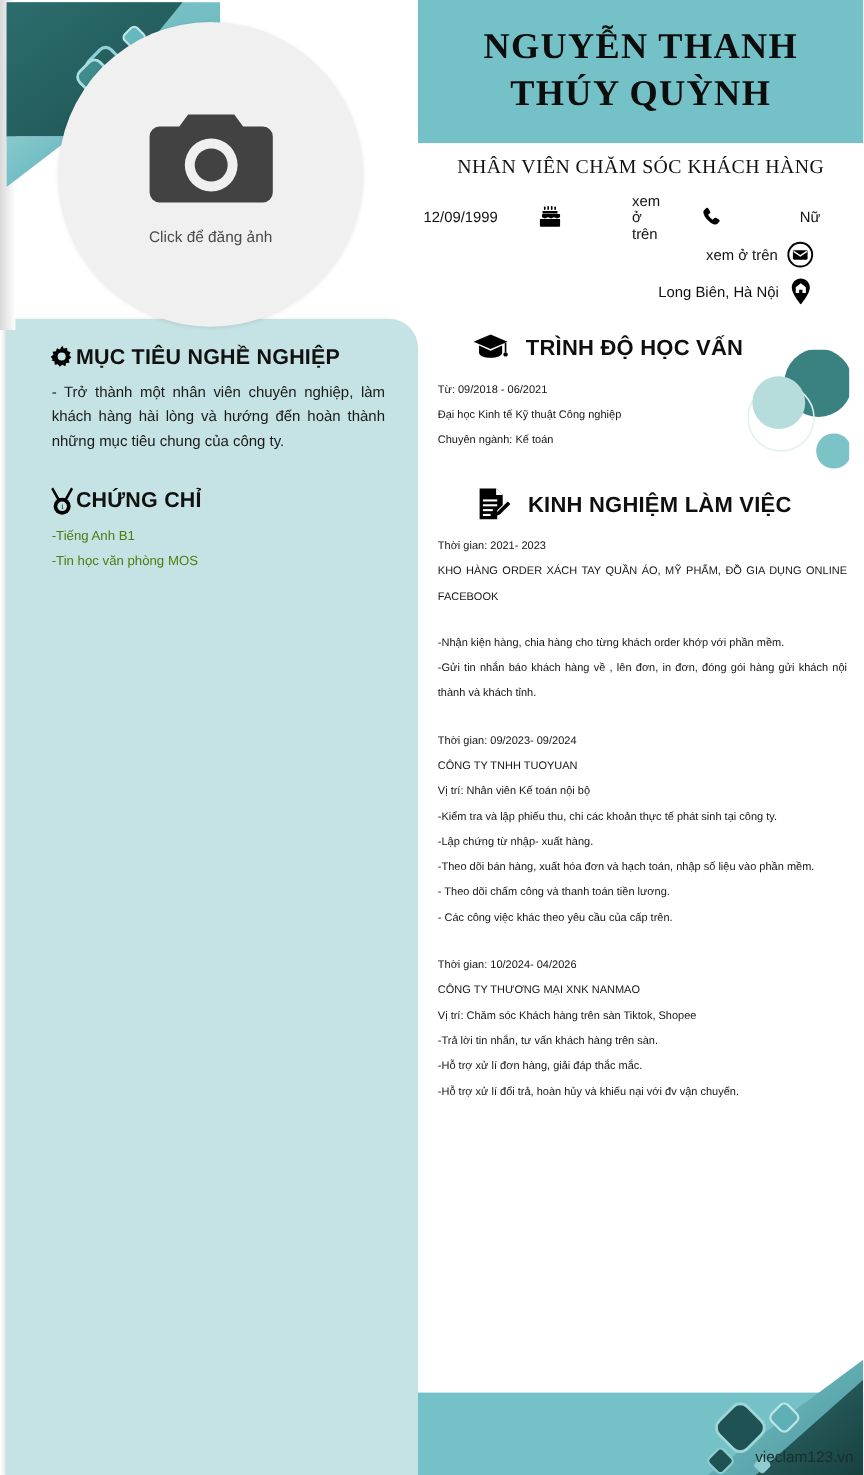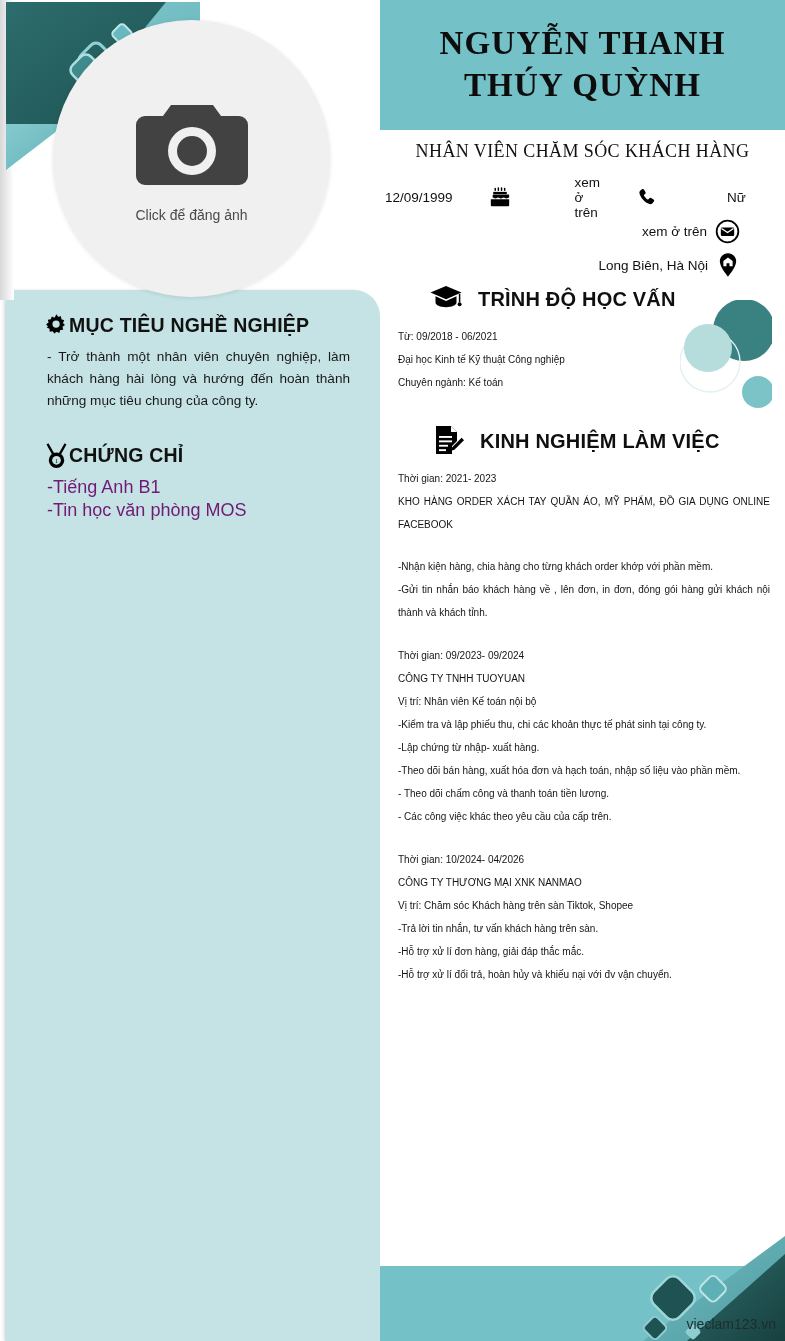--- a/index.html
+++ b/index.html
@@ -64,21 +64,21 @@
   }
   .side-head .sh-ico{width:26px;height:26px;display:flex;align-items:center;justify-content:center;}
   .side-head .sh-txt{
     font-size:19.5px;font-weight:bold;color:#111;letter-spacing:.2px;
   }
   .side-body{
     font-size:13.6px;color:#1a1a1a;line-height:22px;
     padding:0 14px 0 26px;text-align:justify;
   }
   .side-list{
-    font-size:18px;color:#701a75;line-height:23px;
+    font-size:12px;color:#4d7c0f;line-height:23px;
     padding:0 14px 0 26px;
   }
 
   
   .photo{
     position:absolute;left:53px;top:20px;width:277px;height:277px;
     border-radius:50%;background:#f0f0f0;
     display:flex;flex-direction:column;align-items:center;justify-content:center;
     box-shadow:0 1px 4px rgba(0,0,0,.10);
     z-index:6;
@@ -97,21 +97,21 @@
   .watermark{
     position:absolute;right:9px;bottom:9px;
     font-size:14px;color:#1d2d2d;z-index:6;
   }
   .bottom-band{
     position:absolute;left:380px;bottom:0;width:405px;height:75px;background:#74c1c8;z-index:3;
   }
 
   
   .main{
-    position:absolute;left:398px;top:282px;width:372px;
+    position:absolute;left:398px;top:300px;width:372px;
   }
   .sec-head{display:flex;align-items:center;gap:14px;margin-bottom:9px;}
   .sec-head .sec-ico{width:36px;height:34px;display:flex;align-items:center;justify-content:center;}
   .sec-head .sec-txt{font-size:20px;font-weight:bold;color:#0f0f0f;letter-spacing:.2px;}
   .edu-head{padding-left:30px;}
   .exp-head{padding-left:32px;margin-top:30px;}
   .body-txt{font-size:10px;color:#141414;line-height:23px;}
   .body-txt .ln{display:block;}
   .jblock{margin-bottom:20px;}
   .just{text-align:justify;}

